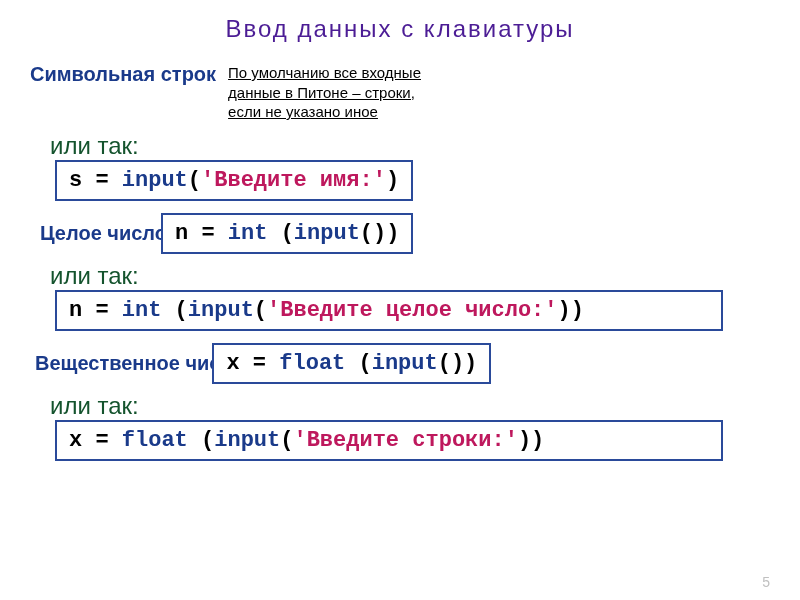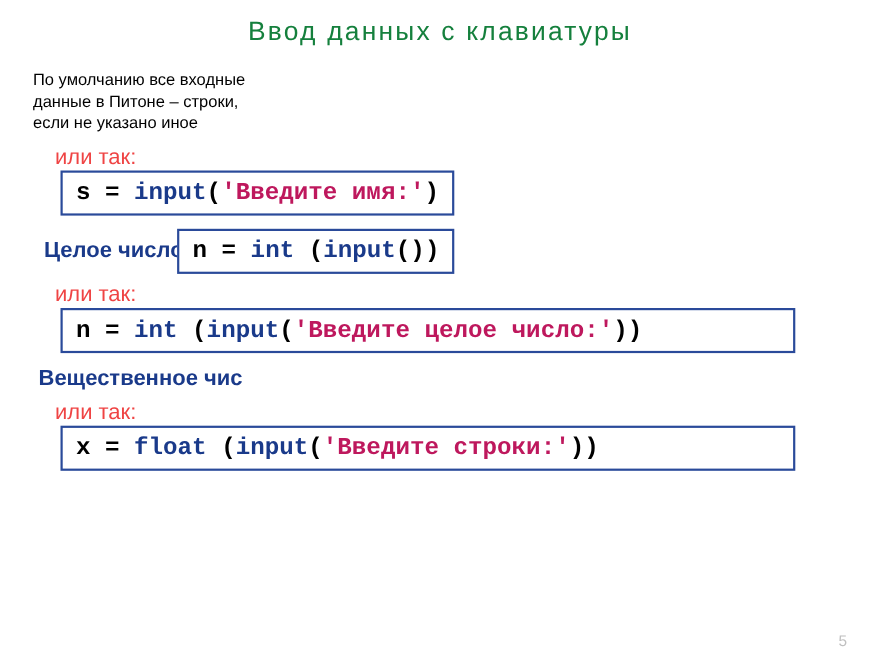--- a/index.html
+++ b/index.html
@@ -12,37 +12,37 @@
       height: 600px;
       background: #ffffff;
       font-family: Arial, sans-serif;
       position: relative;
       padding: 15px 30px;
     }
     .title {
       text-align: center;
       font-size: 24px;
       letter-spacing: 2px;
-      color: #15803d;
+      color: #4c1d95;
       margin-bottom: 20px;
       font-weight: normal;
     }
     .row {
       display: flex;
       align-items: center;
       margin-bottom: 8px;
     }
     .label-blue {
       color: #1a3a8a;
       font-size: 20px;
       font-weight: bold;
     }
     .label-black {
-      color: #ef4444;
-      font-size: 20px;
+      color: #14532d;
+      font-size: 24px;
       margin-left: 20px;
     }
     .code-box {
       border: 2px solid #2a4a9a;
       padding: 6px 12px;
       font-family: 'Courier New', monospace;
       font-size: 22px;
       font-weight: bold;
       display: inline-block;
       background: #fff;
@@ -60,20 +60,21 @@
     .var { color: #000; }
     .op { color: #000; }
     .func { color: #1a3a8a; }
     .kw { color: #1a3a8a; }
     .str { color: #be185d; }
     .note {
       font-size: 15px;
       color: #000;
       line-height: 1.3;
       max-width: 210px;
+      text-decoration: underline;
     }
     .top-row {
       display: flex;
       align-items: flex-start;
       gap: 12px;
       margin-bottom: 10px;
     }
     .page-num {
       position: absolute;
       bottom: 10px;
@@ -86,20 +87,21 @@
       display: inline-block;
       vertical-align: middle;
     }
   </style>
 </head>
 <body>
 
 <div class="title">Ввод данных с клавиатуры</div>
 
 <div class="top-row">
+  <span class="label-blue inline-label">Символьная строк</span>
   <div class="note">По умолчанию все входные данные в Питоне – строки, если не указано иное</div>
 </div>
 
 <div class="label-black">или так:</div>
 <div class="code-box code-box-wide">
   <span class="var">s</span><span class="op"> = </span><span class="func">input</span><span class="op">(</span><span class="str">'Введите имя:'</span><span class="op">)</span>
 </div>
 
 <div class="row gap-top">
   <span class="label-blue" style="margin-left:10px;">Целое число</span>
@@ -108,20 +110,23 @@
   </div>
 </div>
 
 <div class="label-black">или так:</div>
 <div class="code-box code-box-full">
   <span class="var">n</span><span class="op"> = </span><span class="kw">int</span><span class="op"> (</span><span class="func">input</span><span class="op">(</span><span class="str">'Введите целое число:'</span><span class="op">))</span>
 </div>
 
 <div class="row gap-top">
   <span class="label-blue" style="margin-left:5px;">Вещественное чис</span>
+  <div class="code-box" style="margin-left:-8px;">
+    <span class="var">x</span><span class="op"> = </span><span class="kw">float</span><span class="op"> (</span><span class="func">input</span><span class="op">())</span>
+  </div>
 </div>
 
 <div class="label-black">или так:</div>
 <div class="code-box code-box-full">
   <span class="var">x</span><span class="op"> = </span><span class="kw">float</span><span class="op"> (</span><span class="func">input</span><span class="op">(</span><span class="str">'Введите строки:'</span><span class="op">))</span>
 </div>
 
 <div class="page-num">5</div>
 
 </body></html>

